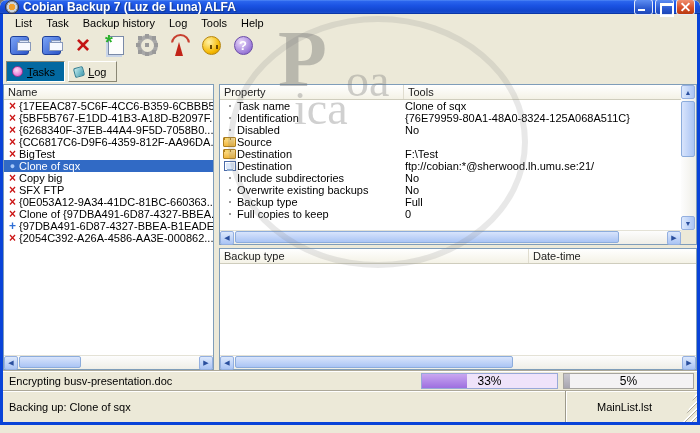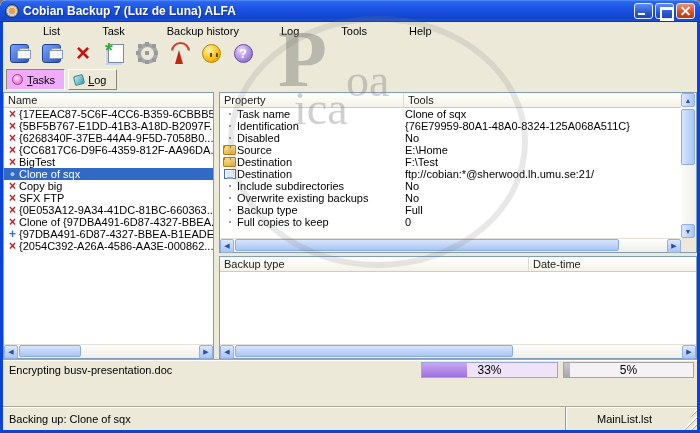--- a/index.html
+++ b/index.html
@@ -1,21 +1,21 @@
 <!DOCTYPE html>
 <html><head>
 <meta charset="utf-8">
 <style>
   html,body{margin:0;padding:0;background:#777;}
   *{box-sizing:border-box;}
   .app{position:relative;width:700px;height:433px;margin:0 auto;background:#ece9d8;
        font-family:"Liberation Sans",sans-serif;font-size:11px;color:#000;
        border-radius:6px 6px 0 0;overflow:hidden;}
   
-  .titlebar{height:22px;display:flex;align-items:center;
+  .titlebar{height:14px;display:flex;align-items:center;
     background:linear-gradient(180deg,#5a92f8 0%,#2b66ee 8%,#1a52e2 45%,#1245cc 85%,#1d50cc 100%);
     border-bottom:1px solid #0a36a8;padding:0 5px;border-radius:6px 6px 0 0;}
   .appicon{width:14px;height:14px;border-radius:50%;flex:none;margin-right:4px;
     background:radial-gradient(circle at 50% 50%,#f0a030 0 3px,#cfd4da 3px 5px,#8d98a6 5px 7px);
     border:1px solid #334;}
   .apptitle{color:#fff;font-weight:bold;font-size:12px;text-shadow:1px 1px 1px #123a8a;flex:1;
     white-space:nowrap;overflow:hidden;}
   .winbtns{display:flex;gap:2px;}
   .wbtn{width:19px;height:16px;border-radius:3px;border:1px solid #e6ecfa;position:relative;
     background:linear-gradient(180deg,#5d8df2,#2c5ad0 60%,#1d47b8);}
@@ -23,21 +23,21 @@
   .wbtn.min::before{content:"";position:absolute;left:3px;bottom:3px;width:7px;height:2px;background:#fff;}
   .wbtn.max::before{content:"";position:absolute;left:4px;top:3px;width:10px;height:9px;
     border:2px solid #fff;border-top-width:3px;}
   .wbtn.close::before,.wbtn.close::after{content:"";position:absolute;left:3px;top:6px;width:11px;height:2px;background:#fff;}
   .wbtn.close::before{transform:rotate(45deg);} .wbtn.close::after{transform:rotate(-45deg);}
   
   .frame{height:411px;border-left:3px solid #0943d8;border-right:3px solid #0943d8;
     border-bottom:3px solid #0943d8;display:flex;flex-direction:column;background:#ece9d8;}
   
   .menubar{height:17px;display:flex;align-items:center;padding-left:5px;gap:0;}
-  .menu-item{padding:1px 7px;cursor:default;margin-left:28px;}
+  .menu-item{padding:1px 7px;cursor:default;}
   
   .toolbar{height:28px;display:flex;align-items:center;padding-left:3px;gap:6px;}
   .tbtn{width:26px;height:26px;display:flex;align-items:center;justify-content:center;}
   .tico{position:relative;display:inline-flex;align-items:center;justify-content:center;width:24px;height:24px;}
   .ic-backup,.ic-save{width:19px;height:19px;border-radius:3px;border:1px solid #1d3f9a;
     background:linear-gradient(135deg,#7ba4f6,#2b55c8);}
   .ic-backup::before,.ic-save::before{content:"";position:absolute;top:3px;left:8px;width:8px;height:6px;background:#dfe8fb;border:1px solid #8899bb;}
   .ic-backup::after,.ic-save::after{content:"";position:absolute;bottom:3px;left:6px;width:12px;height:7px;background:#f7f9ff;border:1px solid #8899bb;}
   .ic-delete::before{content:"×";color:#c41414;font-weight:900;font-size:24px;line-height:24px;text-shadow:1px 1px 0 #e8a Рос;}
   .ic-new-task::before{content:"";position:absolute;right:3px;top:3px;width:14px;height:17px;background:#fdfdfd;border:1px solid #7a8aa8;box-shadow:-2px 2px 0 #c8d4e8;}
@@ -52,21 +52,21 @@
   .ic-feedback{width:19px;height:19px;border-radius:50%;border:1px solid #b8860b;
     background:radial-gradient(circle at 35% 30%,#fff2a8,#f5b800 65%,#c88a00);}
   .ic-feedback::before{content:"";position:absolute;left:7px;top:8px;width:2px;height:4px;background:#6a4a00;box-shadow:6px 0 0 #6a4a00;}
   .ic-help{width:19px;height:19px;border-radius:50%;border:1px solid #6a4aa8;
     background:radial-gradient(circle at 35% 30%,#ead8fa,#9a7ad8 70%,#7a58b8);}
   .ic-help::before{content:"?";color:#fff;font-weight:bold;font-size:13px;}
   
   .tabrow{height:25px;display:flex;align-items:center;padding-left:3px;gap:3px;}
   .tab{height:21px;display:inline-flex;align-items:center;gap:4px;padding:0 9px 0 5px;
     border:1px solid;border-color:#fff #8a8774 #8a8774 #fff;background:#ece9d8;cursor:default;}
-  .tab.sel{border-color:#8a8774 #fff #fff #8a8774;background:#f0abfc;}
+  .tab.sel{border-color:#8a8774 #fff #fff #8a8774;background:#0369a1;}
   .tablabel::first-letter{text-decoration:underline;}
   .tabico{display:inline-block;flex:none;}
   .ic-tasks{width:11px;height:11px;border-radius:50%;border:1px solid #a03890;
     background:radial-gradient(circle at 40% 35%,#ffdcf6,#e04ec8);}
   .ic-log{width:10px;height:10px;border-radius:2px;border:1px solid #2a7a90;transform:rotate(-15deg);
     background:linear-gradient(135deg,#c4ecee,#3c9ab0);}
   
   .main{flex:1;min-height:0;display:flex;}
   .panel{background:#fff;border:1px solid #7f9db9;}
   .left-panel{width:211px;flex:none;display:flex;flex-direction:column;}
@@ -108,22 +108,22 @@
   
   .progress-row{height:20px;flex:none;display:flex;align-items:center;border-top:1px solid #aca899;
     box-shadow:inset 0 1px 0 #fff;padding-left:6px;}
   .prog-label{flex:1;overflow:hidden;white-space:nowrap;}
   .pbar{position:relative;height:16px;text-align:center;line-height:14px;flex:none;}
   .pbar1{width:137px;margin-right:5px;border:1px solid #98a8d8;background:#efe3fa;}
   .pbar1 .pfill{position:absolute;left:0;top:0;bottom:0;background:linear-gradient(#c9a7f0,#9e6fe0);}
   .pbar2{width:131px;margin-right:3px;border:1px solid #a6a4a0;background:#f4f2f4;}
   .pbar2 .pfill{position:absolute;left:0;top:0;bottom:0;background:linear-gradient(#c8c6ce,#a8a6b0);}
   .plabel{position:relative;z-index:1;font-size:12px;}
-  .statusbar{height:24px;flex:none;display:flex;align-items:center;border-top:1px solid #aca899;
-    box-shadow:inset 0 1px 0 #fff;margin-top:27px;}
+  .statusbar{height:32px;flex:none;display:flex;align-items:center;border-top:1px solid #aca899;
+    box-shadow:inset 0 1px 0 #fff;}
   .st-text{flex:1;padding-left:6px;overflow:hidden;white-space:nowrap;}
   .st-field{flex:none;height:100%;display:flex;align-items:center;justify-content:center;
     border-left:1px solid #9d9a8b;box-shadow:inset 1px 0 0 #fff;}
   .st-f1{width:118px;} .st-f2{width:95px;}
   .grip{width:14px;height:100%;flex:none;
     background:repeating-linear-gradient(315deg,transparent 0 3px,#aca899 3px 4px,#fff 4px 5px);
     clip-path:polygon(100% 0,100% 100%,0 100%);}
   
   .watermark{position:absolute;inset:0;pointer-events:none;z-index:9;font-family:"Liberation Serif",serif;}
   .wm-ellipse{position:absolute;left:228px;top:16px;width:300px;height:252px;border:6px solid rgba(130,130,130,0.18);border-radius:50%;}
@@ -275,21 +275,20 @@
                 <span class="pval">{76E79959-80A1-48A0-8324-125A068A511C}</span>
               </div>
               <div class="prow">
                 <span class="pi pi-bullet"></span>
                 <span class="pname">Disabled</span>
                 <span class="pval">No</span>
               </div>
               <div class="prow">
                 <span class="pi pi-folder"></span>
                 <span class="pname">Source</span>
-                <span class="pval">E:\Home</span>
               </div>
               <div class="prow">
                 <span class="pi pi-folder"></span>
                 <span class="pname">Destination</span>
                 <span class="pval">F:\Test</span>
               </div>
               <div class="prow">
                 <span class="pi pi-network"></span>
                 <span class="pname">Destination</span>
                 <span class="pval">ftp://cobian:*@sherwood.lh.umu.se:21/</span>

